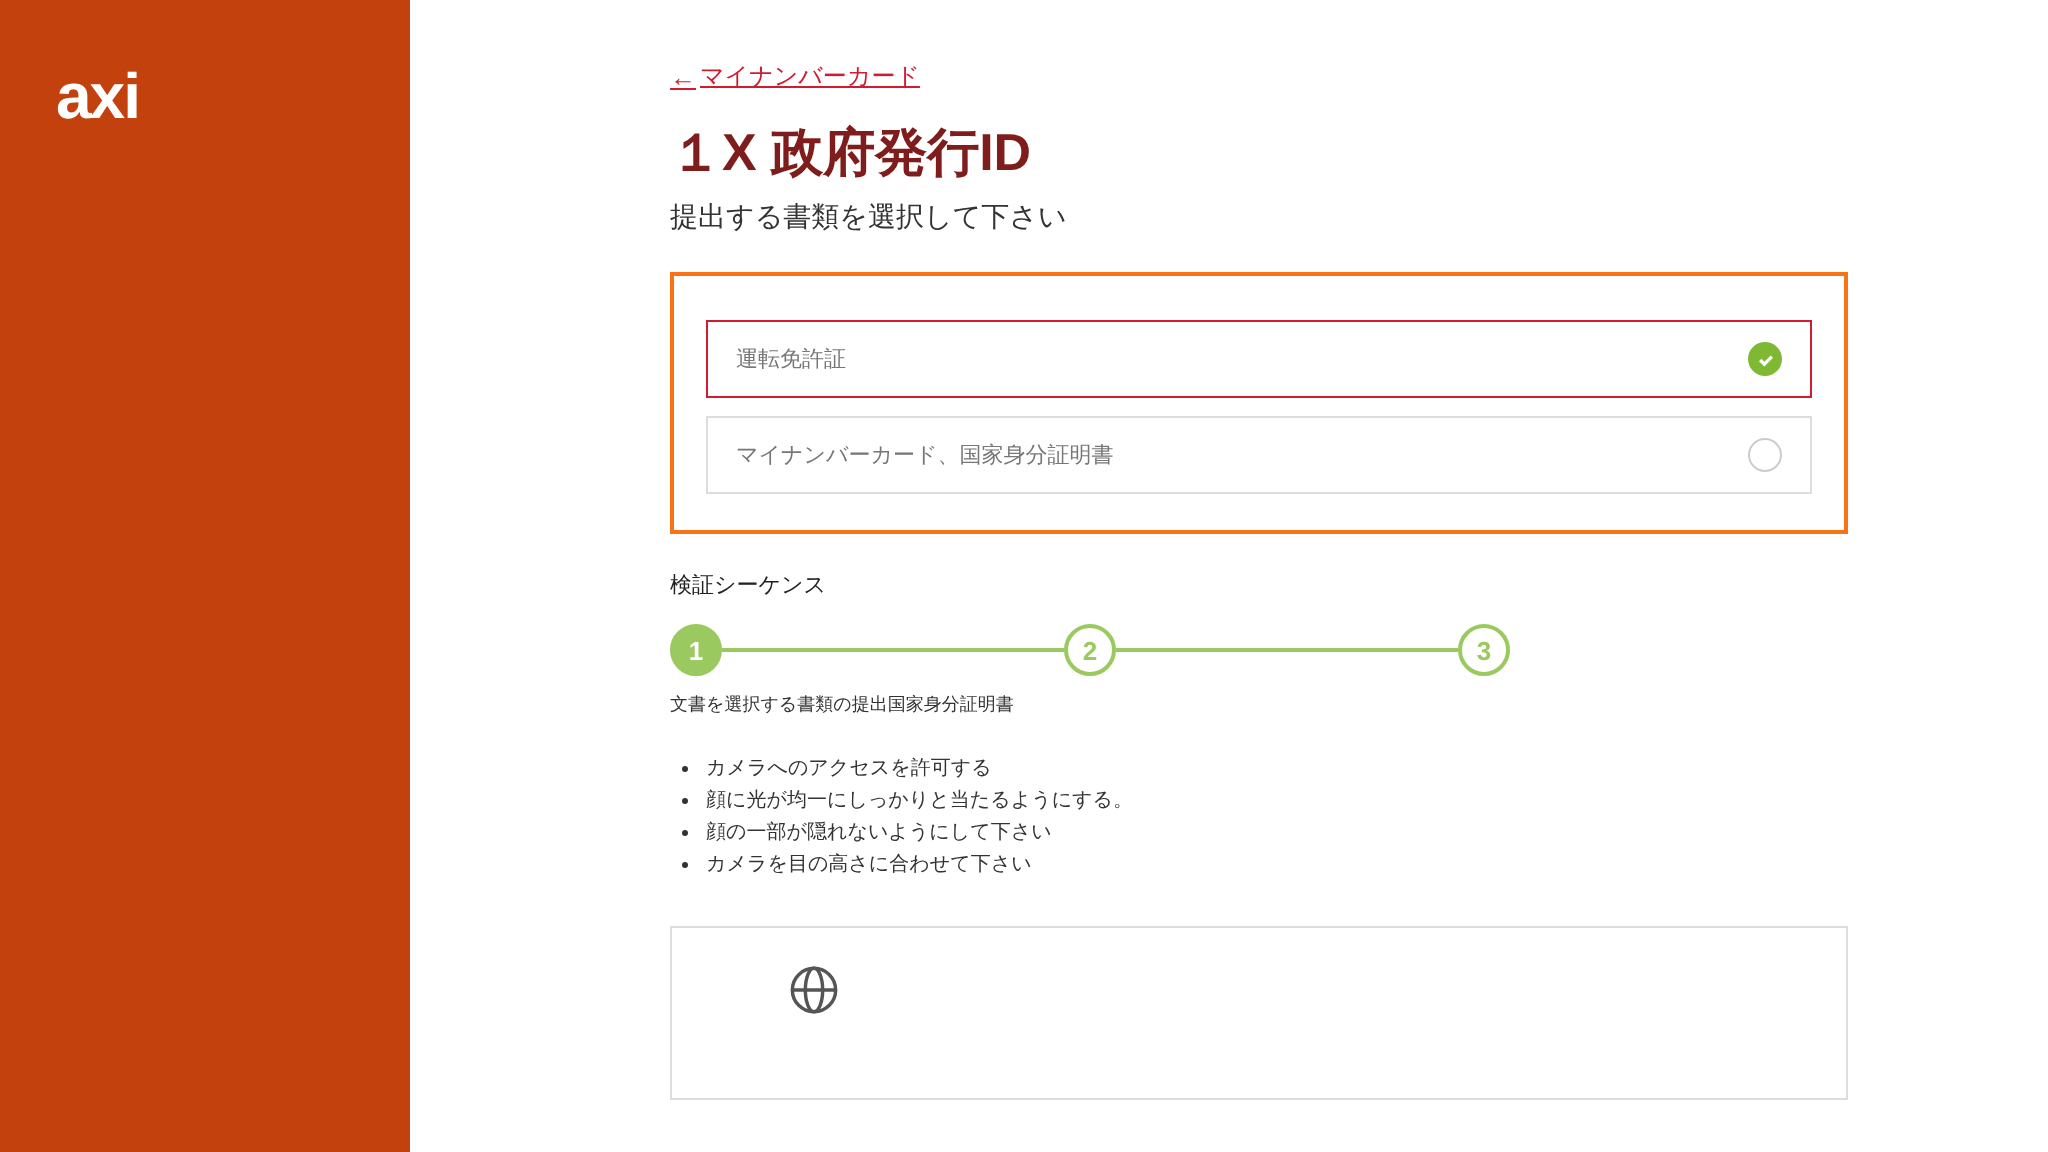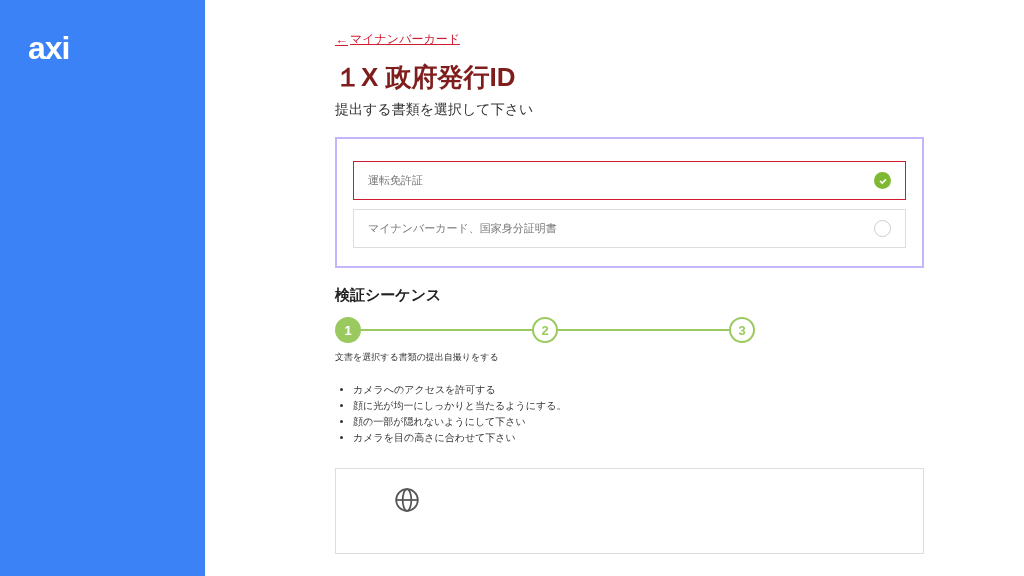--- a/index.html
+++ b/index.html
@@ -6,21 +6,21 @@
     body {
       font-family: -apple-system, BlinkMacSystemFont, "Segoe UI", "Hiragino Sans", "Meiryo", sans-serif;
       width: 1024px;
       height: 576px;
       display: flex;
       background: #fff;
       overflow: hidden;
     }
     .sidebar {
       width: 205px;
-      background: #3b82f6;
+      background: #c2410c;
       padding: 30px 28px;
       flex-shrink: 0;
     }
     .logo {
       color: #fff;
       font-size: 32px;
       font-weight: 700;
       letter-spacing: -1px;
     }
     .main {
@@ -47,21 +47,21 @@
       font-weight: 700;
       color: #7f1d1d;
       margin-bottom: 6px;
     }
     .subtitle {
       font-size: 14px;
       color: #333;
       margin-bottom: 18px;
     }
     .red-box {
-      border: 2px solid #c4b5fd;
+      border: 2px solid #f97316;
       padding: 22px 16px 18px 16px;
       margin-bottom: 18px;
     }
     .option {
       display: flex;
       align-items: center;
       justify-content: space-between;
       border: 1px solid #ddd;
       padding: 10px 14px;
       margin-bottom: 9px;
@@ -89,22 +89,22 @@
       height: 10px;
     }
     .radio-empty {
       width: 17px;
       height: 17px;
       border-radius: 50%;
       border: 1.5px solid #ccc;
       flex-shrink: 0;
     }
     .sequence-title {
-      font-size: 15px;
-      font-weight: 700;
+      font-size: 11px;
+      font-weight: 400;
       color: #222;
       margin-bottom: 12px;
     }
     .stepper {
       display: flex;
       align-items: center;
       margin-bottom: 8px;
       width: 420px;
     }
     .step {
@@ -224,21 +224,21 @@
       <div class="step-circle">2</div>
     </div>
     <div class="step-line"></div>
     <div class="step">
       <div class="step-circle">3</div>
     </div>
   </div>
   <div class="step-labels">
     <span>文書を選択する</span>
     <span>書類の提出</span>
-    <span>自撮りをする</span>
+    <span>国家身分証明書</span>
   </div>
 
   <ul class="guide-list">
     <li>カメラへのアクセスを許可する</li>
     <li>顔に光が均一にしっかりと当たるようにする。</li>
     <li>顔の一部が隠れないようにして下さい</li>
     <li>カメラを目の高さに合わせて下さい</li>
   </ul>
 
   <div class="verify-panel">

